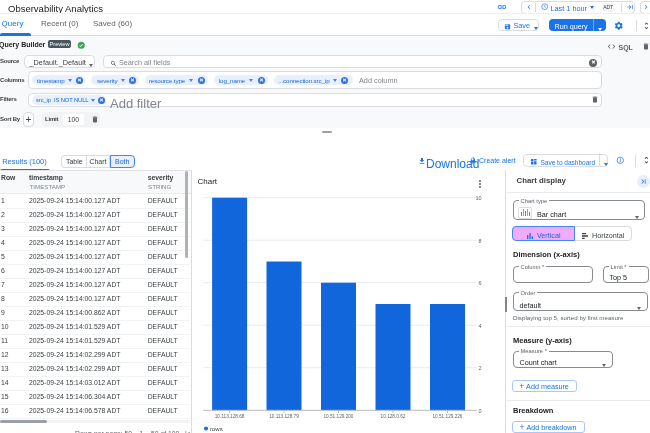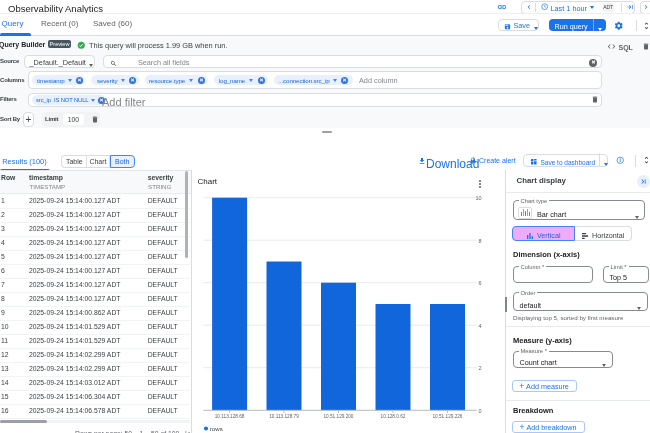--- a/index.html
+++ b/index.html
@@ -76,60 +76,59 @@
       <path d="M12 5.8 15.2 9l1.4-1.4L12 3 7.4 7.6 8.8 9 12 5.8zm0 12.4L8.8 15l-1.4 1.4L12 21l4.6-4.6L15.2 15 12 18.2z"></path>
     </svg>
 
 <div class="a" style="left:0;top:36.4px;width:650px;height:91.6px;background:#f8f9fa"></div>
 <div class="a" style="left:-1px;top:40.5px;font-size:7px;font-weight:bold;color:#202124">Query Builder</div>
 <div class="a" style="left:48px;top:39.6px;width:23px;height:8.8px;background:#47565e;border-radius:2px;color:#fff;font-size:5.6px;text-align:center;line-height:8.8px">Preview</div>
 <svg class="a" viewBox="0 0 24 24" style="left:77px;top:40.5px;width:8.5px;height:8.5px">
       <circle cx="12" cy="12" r="10" fill="#34a853"></circle>
       <path d="M10 14.2 7.8 12l-1.4 1.4L10 17l7-7-1.4-1.4z" fill="#fff"></path>
     </svg>
-<div class="a" style="left:89px;top:41px;font-size:7.4px;color:#3c4043">This query will process 1.99 GB when run.</div>
 <div class="a row" style="left:607px;top:42px;color:#5f6368">
   <svg viewBox="0 0 24 24" style="width:9px;height:9px;fill:#5f6368">
         <path d="M9.4 16.6 4.8 12l4.6-4.6L8 6l-6 6 6 6 1.4-1.4zm5.2 0 4.6-4.6-4.6-4.6L16 6l6 6-6 6-1.4-1.4z"></path>
       </svg>
   <span style="font-size:7px;font-weight:bold;margin-left:2.5px">SQL</span>
 </div>
 <svg class="a trash" viewBox="0 0 24 24" style="left:642px;top:42px;width:8px;height:9px">
       <path d="M6 19c0 1.1.9 2 2 2h8a2 2 0 0 0 2-2V7H6v12zM19 4h-3.5l-1-1h-5l-1 1H5v2h14V4z"></path>
     </svg>
 
 <div class="lbl" style="left:0;top:58px">Source</div>
 <div class="inp row" style="left:23.5px;top:54.5px;width:71.5px;height:13px">
   <span style="font-size:7.3px;color:#3c4043;margin-left:5px;white-space:nowrap">_Default._Default</span>
       <span class="caret" style="margin-left:3px"></span>
 </div>
 <div class="inp row" style="left:103.4px;top:54.5px;width:499px;height:13px">
   <svg viewBox="0 0 24 24" style="width:7px;height:7px;margin-left:5.5px;fill:#3c4043">
         <path d="M15.5 14h-.8l-.3-.3a6.5 6.5 0 1 0-.7.7l.3.3v.8l5 5 1.5-1.5-5-5zm-6 0a4.5 4.5 0 1 1 0-9 4.5 4.5 0 0 1 0 9z"></path>
       </svg>
-  <span style="font-size:7.3px;color:#80868b;margin-left:21px">Search all fields</span>
+  <span style="font-size:7.3px;color:#80868b;margin-left:2px">Search all fields</span>
   <div style="margin-left:auto;margin-right:4px;width:8px;height:8px;border-radius:50%;background:#5f6368;position:relative">
     <div style="position:absolute;left:3.5px;top:1.8px;width:1px;height:4.4px;background:#fff;transform:rotate(45deg)"></div>
     <div style="position:absolute;left:3.5px;top:1.8px;width:1px;height:4.4px;background:#fff;transform:rotate(-45deg)"></div>
   </div>
 </div>
 
 <div class="lbl" style="left:0;top:76.5px">Columns</div>
 <div class="inp" style="left:27.8px;top:71px;width:574.7px;height:17.5px"></div>
 <span class="chip" style="left:32px;width:53px;padding-left:5px">timestamp<span class="caret" style="margin-left:3px"></span><span class="cx" style="margin-left:4px"></span></span>
 <span class="chip" style="left:91px;width:48px;padding-left:6px">severity<span class="caret" style="margin-left:3px"></span><span class="cx" style="margin-left:4.5px"></span></span>
 <span class="chip" style="left:144.9px;width:62.8px;padding-left:4px">resource.type<span class="caret" style="margin-left:3.5px"></span><span class="cx" style="margin-left:5px"></span></span>
 <span class="chip" style="left:213.8px;width:54.2px;padding-left:5px">log_name<span class="caret" style="margin-left:3.5px"></span><span class="cx" style="margin-left:5px"></span></span>
 <span class="chip" style="left:274.2px;width:79.3px;padding-left:4px">...connection.src_ip<span class="caret" style="margin-left:3px"></span><span class="cx" style="margin-left:4px"></span></span>
 <div class="a" style="left:359px;top:76px;font-size:7.3px;color:#80868b">Add column</div>
 
 <div class="lbl" style="left:0;top:96px">Filters</div>
 <div class="inp" style="left:27.8px;top:92.5px;width:574.7px;height:14px"></div>
 <span class="chip" style="left:32px;top:95px;width:73.5px;padding-left:4px;font-size:5.8px">src_ip&nbsp;&nbsp;IS NOT NULL<span class="caret" style="margin-left:2.5px"></span><span class="cx" style="margin-left:3px"></span></span>
-<div class="a" style="left:102px;top:96px;font-size:11px;color:#80868b">Add filter</div>
+<div class="a" style="left:110px;top:96px;font-size:13px;color:#80868b">Add filter</div>
 <svg class="a trash" viewBox="0 0 24 24" style="left:591px;top:95px;width:8px;height:9px">
       <path d="M6 19c0 1.1.9 2 2 2h8a2 2 0 0 0 2-2V7H6v12zM19 4h-3.5l-1-1h-5l-1 1H5v2h14V4z"></path>
     </svg>
 
 <div class="lbl" style="left:0;top:116px">Sort By</div>
 <div class="inp" style="left:22.5px;top:112px;width:11.6px;height:14.5px;text-align:center;font-size:10px;color:#3c4043;line-height:13.5px">+</div>
 <div class="a" style="left:41.5px;top:112px;width:58.1px;height:14.5px;background:#f1f3f4;border-radius:4px"></div>
 <div class="a" style="left:45px;top:115.5px;font-size:6px;letter-spacing:-0.2px;font-weight:bold;color:#3c4043">Limit</div>
 <div class="a" style="left:62.7px;top:113.8px;width:21.3px;height:11px;background:#fff;border-radius:2px;font-size:6.8px;color:#3c4043;text-align:center;line-height:11px">100</div>
 <svg class="a trash" viewBox="0 0 24 24" style="left:90.5px;top:114.5px;width:8px;height:9px">

